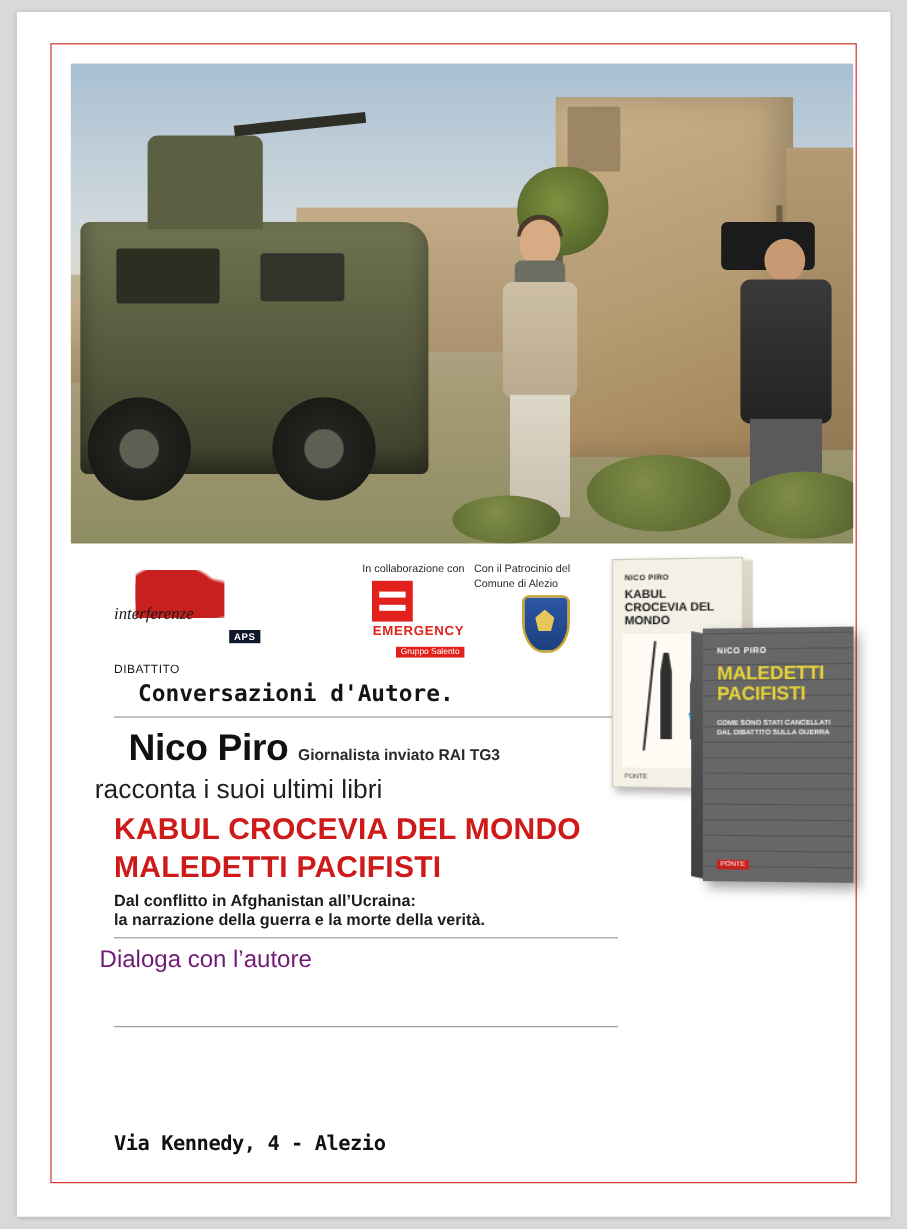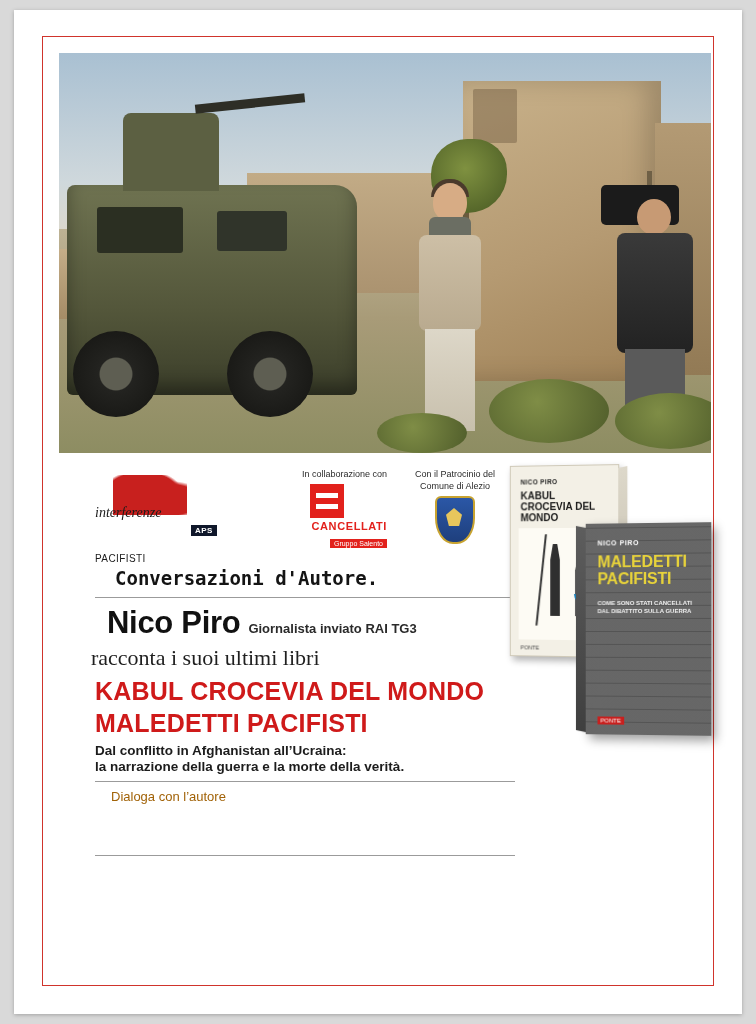--- a/index.html
+++ b/index.html
@@ -178,21 +178,21 @@
     position:relative;
   }
   .emg-mark:before, .emg-mark:after {
     content:""; position:absolute; left:6px; width:22px; height:5px; background:#fff;
   }
   .emg-mark:before { top:9px; }
   .emg-mark:after { top:20px; }
   .emg-name { font-size:11px; font-weight:bold; color:#e2211c; letter-spacing:.6px; }
   .emg-sub { font-size:7px; color:#fff; background:#e2211c; display:inline-block; padding:1px 4px; margin-top:1px; }
   .logo-comune {
-    position:absolute; left:300px; top:0; width:120px; text-align:center;
+    position:absolute; left:300px; top:0; width:120px; 
   }
   .crest {
     width:36px; height:44px; margin:2px auto 0;
     background: linear-gradient(#2b57a6,#1e3f7d);
     border:2px solid #c8a330;
     border-radius: 6px 6px 18px 18px / 6px 6px 26px 26px;
     position:relative;
   }
   .crest:after {
     content:"";
@@ -221,39 +221,39 @@
   .nome-row {
     position:absolute; left:52px; top:568px; width:470px;margin-left:12px;
   }
   .nome {
     font-size:31px; font-weight:bold; color:#111; letter-spacing:-0.3px;
   }
   .nome-role {
     font-size:13px; font-weight:bold; color:#2a2a2a; margin-left:8px;
   }
   .racconta {
-    position:absolute; left:48px; top:608px;
-    font-size:22px; color:#1f1f1f;font-family:Liberation Serif, serif;
+    position:absolute; left:36px; top:608px;
+    font-size:22px; color:#1f1f1f;
   }
   .title-red {
     position:absolute; left:52px;
     font-size:25px; font-weight:bold; color:#cf1a1a; letter-spacing:.2px;
   }
   .t1 { top:640px; }
   .t2 { top:672px; }
   .sub-line {
     position:absolute; left:52px;
     font-size:13.5px; font-weight:bold; color:#1c1c1c;
   }
   .s1 { top:706px; }
   .s2 { top:722px; }
 
   .dialoga {
-    position:absolute; left:68px; top:752px;
-    font-size:13px; color:#a16207;
+    position:absolute; left:40px; top:752px;
+    font-size:20px; color:#701a75;
   }
   .dialoga-name {
     position:absolute; left:52px; top:774px;
     font-size:17px; font-weight:bold; color:#111;
   }
   .dialoga-role {
     font-size:12.5px; font-weight:normal; color:#333; margin-left:6px;
   }
 
   .date-line {
@@ -375,49 +375,50 @@
     <div class="logos">
       <div class="logo-interferenze">
         <div class="splat"></div>
         <div class="interf-word">interferenze</div>
         <div class="aps-badge">APS</div>
       </div>
 
       <div class="logo-emergency">
         <div class="collab-label">In collaborazione con</div>
         <div class="emg-mark"></div>
-        <div class="emg-name">CANCELLATI</div>
+        <div class="emg-name">EMERGENCY</div>
         <div><span class="emg-sub">Gruppo Salento</span></div>
       </div>
 
       <div class="logo-comune">
         <div class="collab-label">Con il Patrocinio del</div>
         <div class="collab-label" style="margin-top:-3px;">Comune di Alezio</div>
         <div class="crest"></div>
       </div>
     </div>
 
-    <div class="organizza">PACIFISTI</div>
+    <div class="organizza">DIBATTITO</div>
     <div class="conversazioni">Conversazioni d'Autore.</div>
     <div class="rule r1"></div>
 
     <div class="nome-row">
       <span class="nome">Nico Piro</span><span class="nome-role">Giornalista inviato RAI TG3</span>
     </div>
 
     <div class="racconta">racconta i suoi ultimi libri</div>
     <div class="title-red t1">KABUL CROCEVIA DEL MONDO</div>
     <div class="title-red t2">MALEDETTI PACIFISTI</div>
     <div class="sub-line s2">la narrazione della guerra e la morte della verità.</div>
     <div class="sub-line s1">Dal conflitto in Afghanistan all’Ucraina:</div>
 
     <div class="rule r2"></div>
     <div class="dialoga">Dialoga con l’autore</div>
 
     <div class="rule r3"></div>
+    <div class="address">Via Kennedy, 4 - Alezio</div>
 
     <div class="books">
       <div class="book-a">
         <div class="spine"></div>
         <div class="aut">NICO PIRO</div>
         <div class="tit">KABUL CROCEVIA DEL MONDO</div>
         <div class="art">
           <div class="staff"></div>
           <div class="fig"></div>
           <div class="fig2"></div>

